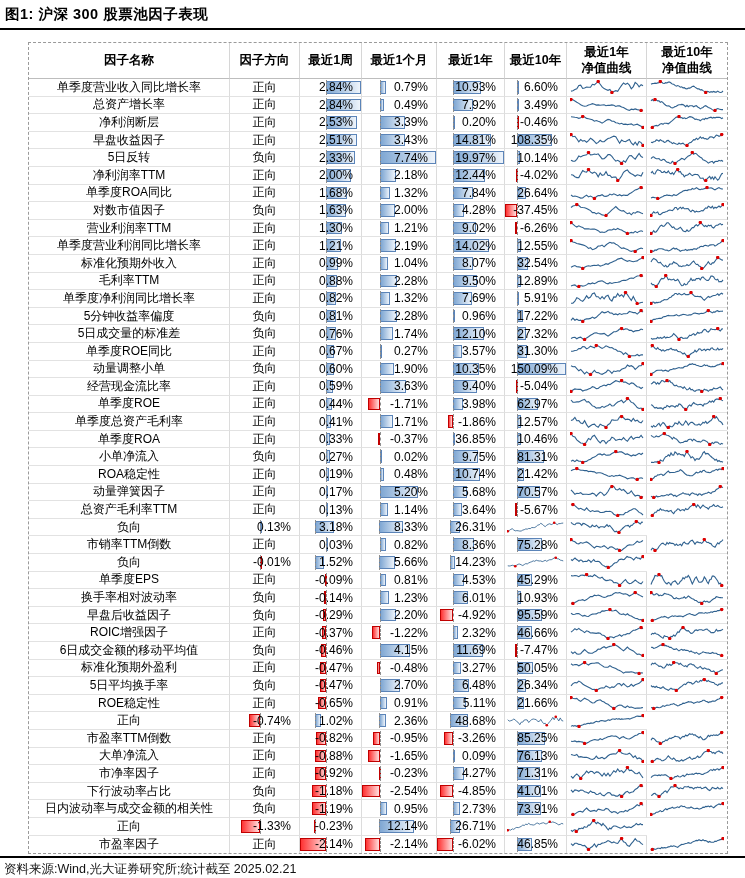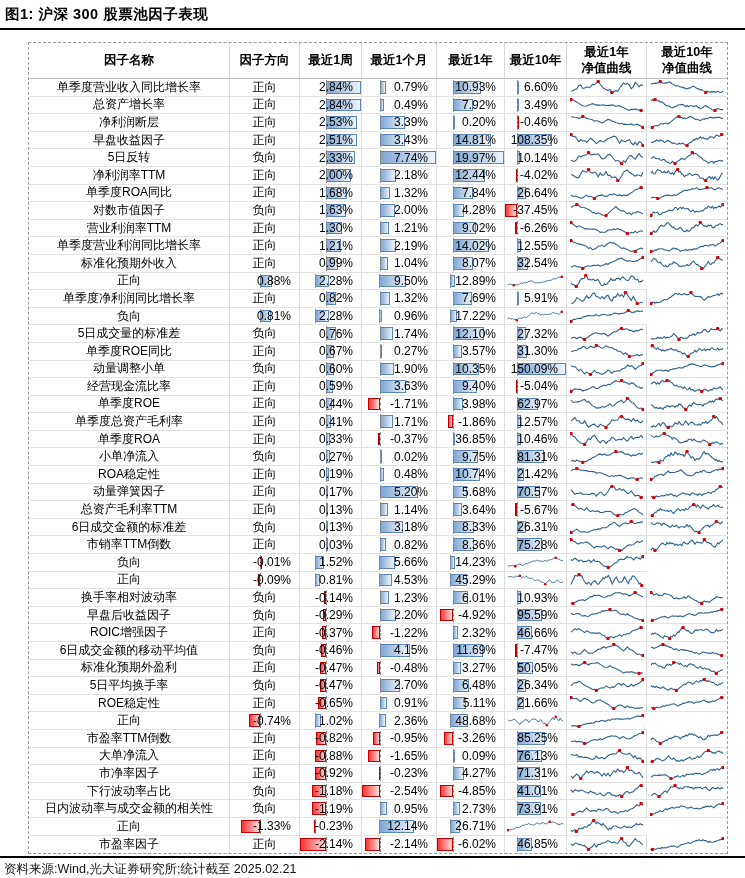--- a/index.html
+++ b/index.html
@@ -489,20 +489,21 @@
           </div>
           <div class="cell c-spark">
             <svg width="74" height="14" viewBox="0 0 74 14">
               <polyline points="1.0,6.0 2.3,3.8 3.7,2.4 5.0,3.2 6.3,4.0 7.7,6.1 9.0,6.9 10.3,6.3 11.7,8.0 13.0,9.4 14.3,10.6 15.7,9.4 17.0,11.1 18.3,10.3 19.7,8.1 21.0,8.0 22.3,7.9 23.7,5.8 25.0,6.9 26.3,7.3 27.7,8.3 29.0,10.1 30.3,10.1 31.7,10.7 33.0,9.8 34.3,10.0 35.7,9.8 37.0,8.5 38.3,9.6 39.7,9.1 41.0,7.6 42.3,6.1 43.7,5.0 45.0,7.0 46.3,8.5 47.7,8.3 49.0,10.0 50.3,10.4 51.7,12.5 53.0,12.4 54.3,11.1 55.7,9.4 57.0,7.8 58.3,5.8 59.7,7.9 61.0,8.5 62.3,6.8 63.7,6.9 65.0,5.2 66.3,3.3 67.7,1.5 69.0,2.5 70.3,3.0 71.7,4.0 73.0,4.1" fill="none" stroke="#2f618f" stroke-width="1.1"></polyline>
               <circle cx="67.7" cy="1.5" r="1.7" fill="#dd0000"></circle>
               <circle cx="51.7" cy="12.5" r="1.7" fill="#dd0000"></circle>
             </svg>
           </div>
         </div>
         <div class="grid-row">
+          <div class="cell c-name">毛利率TTM</div>
           <div class="cell c-dir">正向</div>
           <div class="cell c-num">
             <div class="bar" style="left: 42.9719%; width: 17.6707%; background: linear-gradient(90deg, rgb(127, 167, 211), rgb(238, 244, 251)); border: 1px solid rgb(91, 132, 184);"></div>
             <div class="axisline" style="left: 42.9719%;"></div>
             <span class="val">0.88%</span>
           </div>
           <div class="cell c-num">
             <div class="bar" style="left: 24.7082%; width: 22.179%; background: linear-gradient(90deg, rgb(127, 167, 211), rgb(238, 244, 251)); border: 1px solid rgb(91, 132, 184);"></div>
             <div class="axisline" style="left: 24.7082%;"></div>
             <span class="val">2.28%</span>
@@ -564,20 +565,21 @@
           </div>
           <div class="cell c-spark">
             <svg width="74" height="14" viewBox="0 0 74 14">
               <polyline points="1.0,12.5 2.3,11.2 3.7,11.1 5.0,12.2 6.3,11.4 7.7,11.6 9.0,11.2 10.3,11.1 11.7,10.0 13.0,9.4 14.3,8.5 15.7,8.7 17.0,8.6 18.3,7.9 19.7,6.4 21.0,6.2 22.3,4.7 23.7,4.0 25.0,2.5 26.3,2.5 27.7,3.6 29.0,2.4 30.3,3.2 31.7,3.9 33.0,3.3 34.3,2.4 35.7,3.7 37.0,3.6 38.3,3.6 39.7,2.9 41.0,1.5 42.3,3.0 43.7,4.4 45.0,5.4 46.3,5.5 47.7,5.3 49.0,5.7 50.3,5.4 51.7,6.5 53.0,8.1 54.3,9.2 55.7,7.9 57.0,6.6 58.3,5.5 59.7,6.3 61.0,5.7 62.3,5.0 63.7,4.5 65.0,4.5 66.3,3.9 67.7,2.8 69.0,4.4 70.3,3.0 71.7,2.2 73.0,3.2" fill="none" stroke="#2f618f" stroke-width="1.1"></polyline>
               <circle cx="41.0" cy="1.5" r="1.7" fill="#dd0000"></circle>
               <circle cx="1.0" cy="12.5" r="1.7" fill="#dd0000"></circle>
             </svg>
           </div>
         </div>
         <div class="grid-row">
+          <div class="cell c-name">5分钟收益率偏度</div>
           <div class="cell c-dir">负向</div>
           <div class="cell c-num">
             <div class="bar" style="left: 42.9719%; width: 16.2651%; background: linear-gradient(90deg, rgb(127, 167, 211), rgb(238, 244, 251)); border: 1px solid rgb(91, 132, 184);"></div>
             <div class="axisline" style="left: 42.9719%;"></div>
             <span class="val">0.81%</span>
           </div>
           <div class="cell c-num">
             <div class="bar" style="left: 24.7082%; width: 22.179%; background: linear-gradient(90deg, rgb(127, 167, 211), rgb(238, 244, 251)); border: 1px solid rgb(91, 132, 184);"></div>
             <div class="axisline" style="left: 24.7082%;"></div>
             <span class="val">2.28%</span>
@@ -1019,21 +1021,20 @@
           </div>
           <div class="cell c-spark">
             <svg width="74" height="14" viewBox="0 0 74 14">
               <polyline points="1.0,12.3 2.3,12.5 3.7,11.0 5.0,9.2 6.3,9.3 7.7,7.2 9.0,7.6 10.3,5.6 11.7,7.2 13.0,6.8 14.3,7.4 15.7,7.9 17.0,7.4 18.3,8.5 19.7,7.9 21.0,7.4 22.3,9.5 23.7,10.7 25.0,8.4 26.3,7.6 27.7,5.8 29.0,6.3 30.3,7.8 31.7,6.9 33.0,6.5 34.3,7.7 35.7,5.5 37.0,6.6 38.3,6.0 39.7,4.2 41.0,3.1 42.3,2.3 43.7,1.5 45.0,2.0 46.3,4.1 47.7,1.9 49.0,3.3 50.3,5.4 51.7,3.6 53.0,2.1 54.3,3.4 55.7,4.2 57.0,4.8 58.3,6.2 59.7,3.9 61.0,3.5 62.3,3.0 63.7,1.6 65.0,3.3 66.3,3.5 67.7,2.4 69.0,3.5 70.3,4.3 71.7,4.5 73.0,3.8" fill="none" stroke="#2f618f" stroke-width="1.1"></polyline>
               <circle cx="43.7" cy="1.5" r="1.7" fill="#dd0000"></circle>
               <circle cx="2.3" cy="12.5" r="1.7" fill="#dd0000"></circle>
             </svg>
           </div>
         </div>
         <div class="grid-row">
-          <div class="cell c-name">6日成交金额的标准差</div>
           <div class="cell c-dir">负向</div>
           <div class="cell c-num">
             <div class="bar" style="left: 42.9719%; width: 2.61044%; background: linear-gradient(90deg, rgb(127, 167, 211), rgb(238, 244, 251)); border: 1px solid rgb(91, 132, 184);"></div>
             <div class="axisline" style="left: 42.9719%;"></div>
             <span class="val">0.13%</span>
           </div>
           <div class="cell c-num">
             <div class="bar" style="left: 24.7082%; width: 30.9339%; background: linear-gradient(90deg, rgb(127, 167, 211), rgb(238, 244, 251)); border: 1px solid rgb(91, 132, 184);"></div>
             <div class="axisline" style="left: 24.7082%;"></div>
             <span class="val">3.18%</span>
@@ -1132,20 +1133,21 @@
           </div>
           <div class="cell c-spark">
             <svg width="74" height="14" viewBox="0 0 74 14">
               <polyline points="1.0,4.5 2.3,5.5 3.7,4.2 5.0,3.0 6.3,4.2 7.7,5.2 9.0,6.4 10.3,5.0 11.7,5.2 13.0,6.8 14.3,6.5 15.7,6.2 17.0,6.5 18.3,5.0 19.7,5.7 21.0,7.4 22.3,6.0 23.7,4.5 25.0,6.2 26.3,6.5 27.7,6.2 29.0,6.5 30.3,7.7 31.7,9.4 33.0,10.4 34.3,11.1 35.7,11.9 37.0,11.1 38.3,12.5 39.7,12.3 41.0,11.3 42.3,10.4 43.7,8.7 45.0,7.8 46.3,7.8 47.7,6.6 49.0,4.8 50.3,4.4 51.7,4.1 53.0,4.6 54.3,4.4 55.7,2.8 57.0,1.5 58.3,2.1 59.7,2.3 61.0,2.8 62.3,3.6 63.7,5.0 65.0,3.4 66.3,2.2 67.7,3.2 69.0,3.0 70.3,4.2 71.7,2.5 73.0,1.5" fill="none" stroke="#2f618f" stroke-width="1.1"></polyline>
               <circle cx="73.0" cy="1.5" r="1.7" fill="#dd0000"></circle>
               <circle cx="38.3" cy="12.5" r="1.7" fill="#dd0000"></circle>
             </svg>
           </div>
         </div>
         <div class="grid-row">
+          <div class="cell c-name">单季度EPS</div>
           <div class="cell c-dir">正向</div>
           <div class="cell c-num">
             <div class="bar" style="left: 41.1647%; width: 1.80723%; background: linear-gradient(90deg, rgb(255, 50, 50), rgb(255, 222, 222)); border: 1px solid rgb(192, 0, 0);"></div>
             <div class="axisline" style="left: 42.9719%;"></div>
             <span class="val">-0.09%</span>
           </div>
           <div class="cell c-num">
             <div class="bar" style="left: 24.7082%; width: 7.87938%; background: linear-gradient(90deg, rgb(127, 167, 211), rgb(238, 244, 251)); border: 1px solid rgb(91, 132, 184);"></div>
             <div class="axisline" style="left: 24.7082%;"></div>
             <span class="val">0.81%</span>

